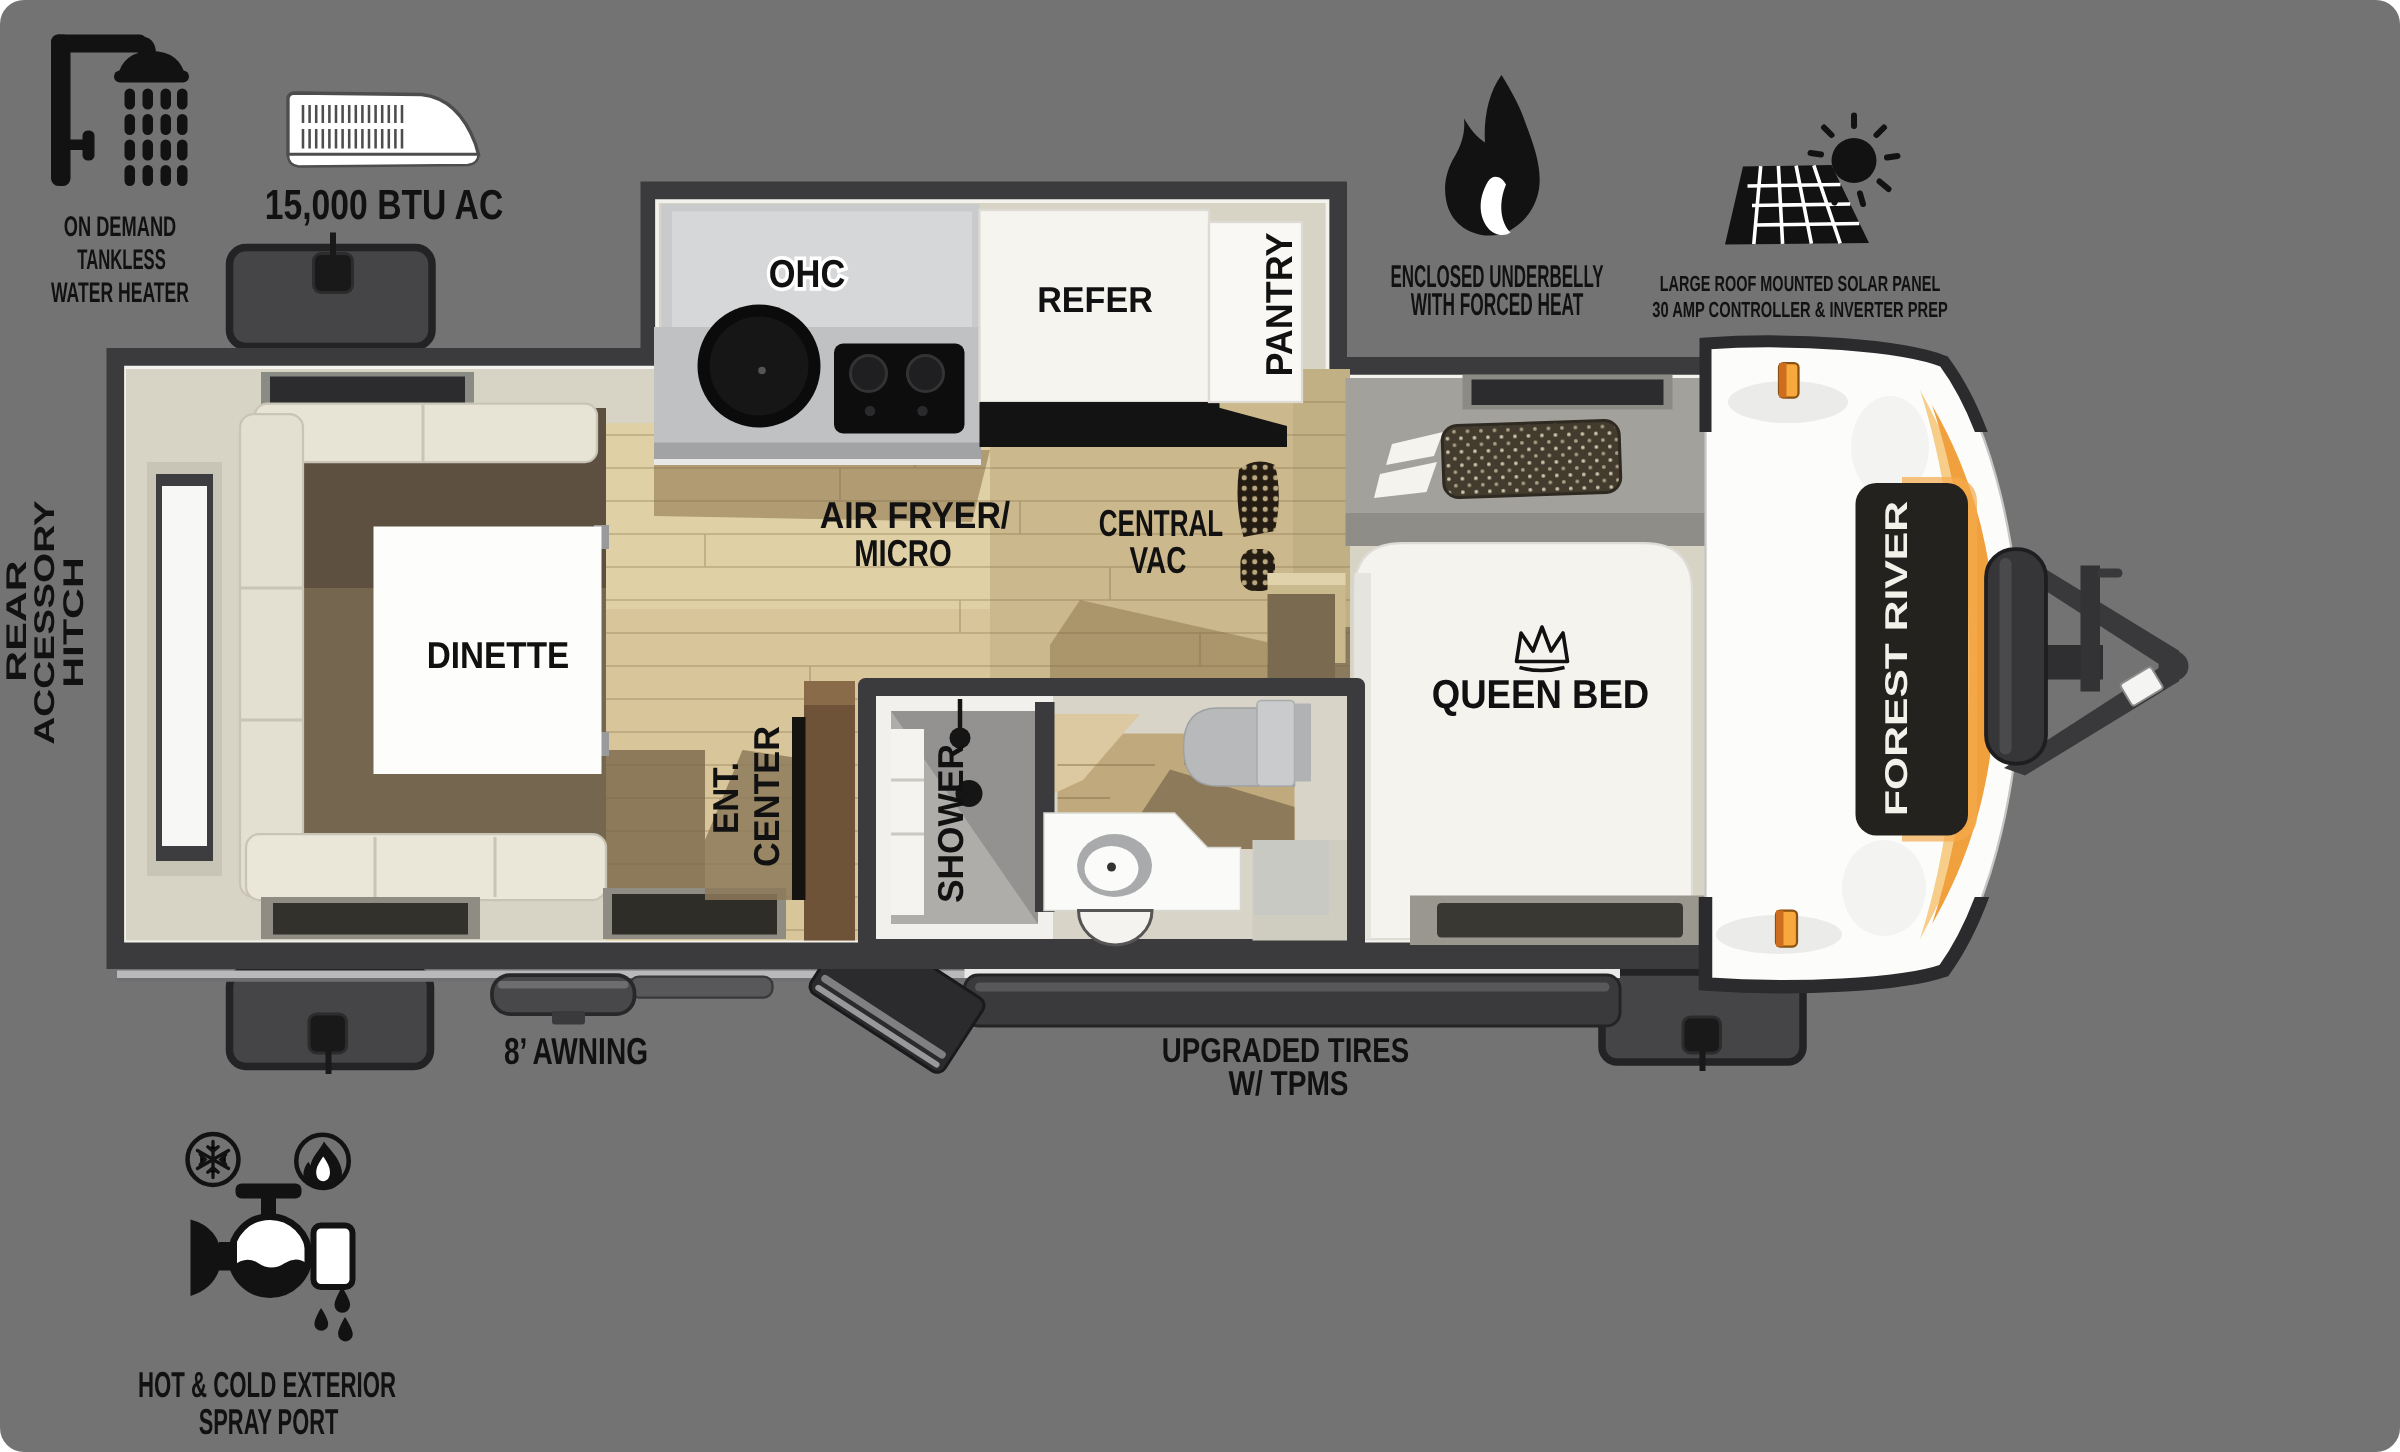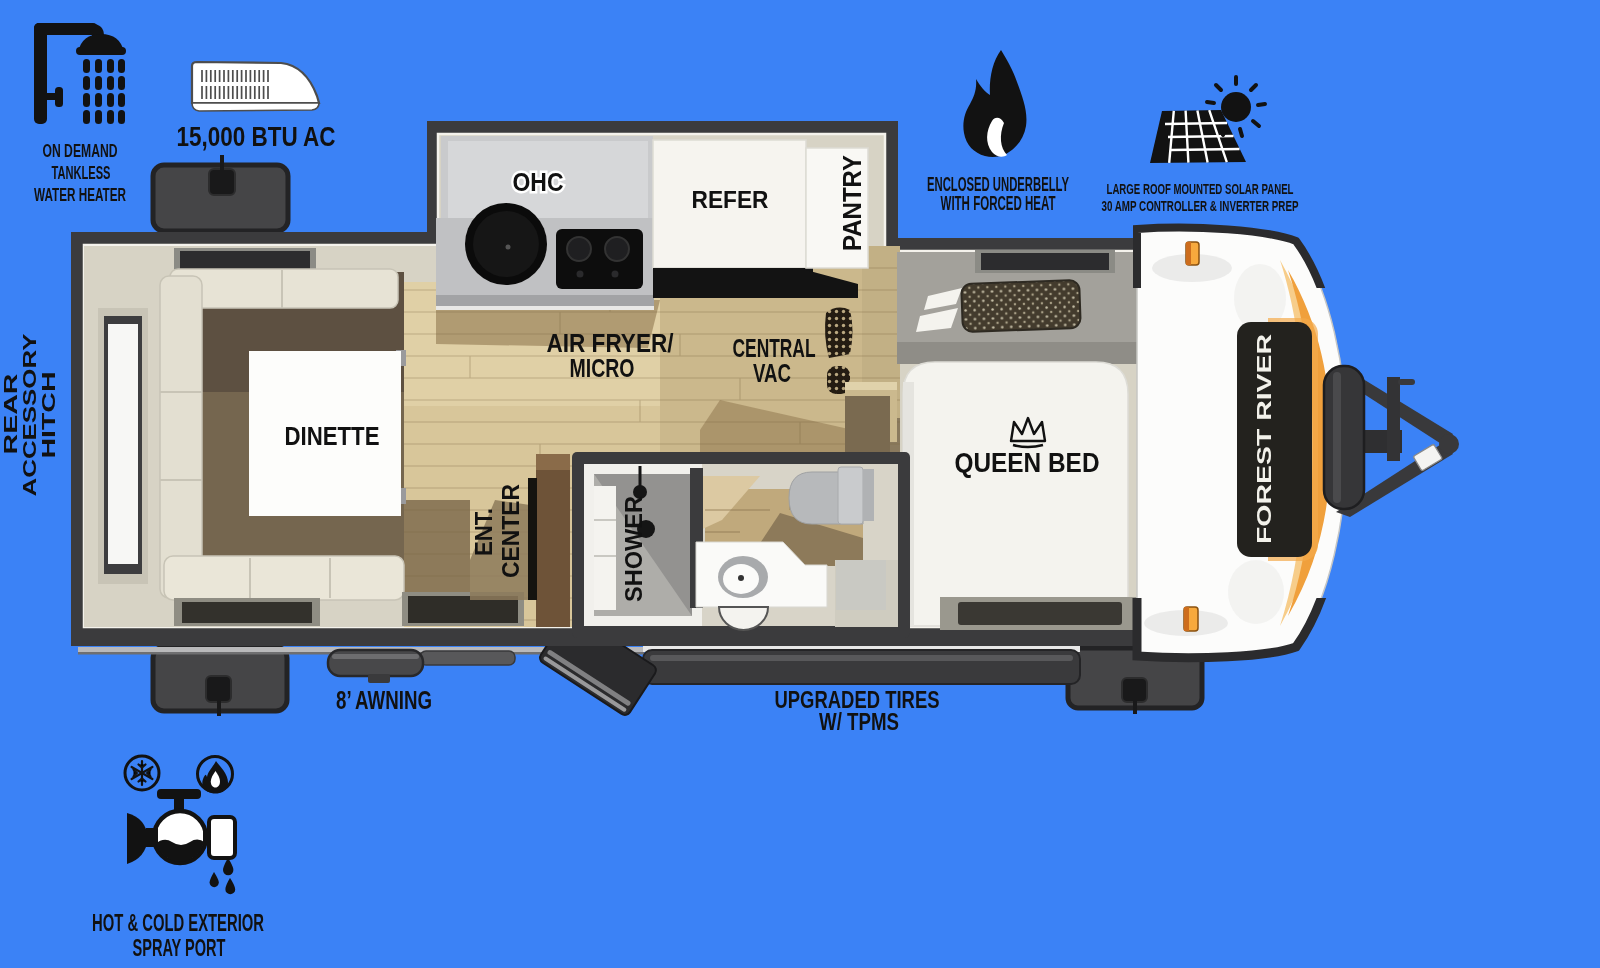--- a/index.html
+++ b/index.html
@@ -1,16 +1,16 @@
 <!DOCTYPE html>
 <html><head>
 <meta charset="utf-8">
 <style>
 html,body{margin:0;padding:0;background:#fff;-webkit-font-smoothing:antialiased;}
-#page{position:relative;width:1600px;height:968px;background:#3b82f6;overflow:hidden;}
+#page{position:relative;width:1600px;height:968px;background:#737373;overflow:hidden;border-radius:16px;}
 text{font-family:"Liberation Sans",sans-serif;font-weight:bold;fill:#111;}
 </style>
 </head>
 <body>
 <div id="page">
 <svg width="1600" height="968" viewBox="0 0 1600 968">
 <defs>
 <pattern id="boot" width="7" height="7" patternUnits="userSpaceOnUse">
 <rect width="7" height="7" fill="#241c12"></rect>
           <circle cx="3.5" cy="3.5" r="1.7" fill="#baa880"></circle>

